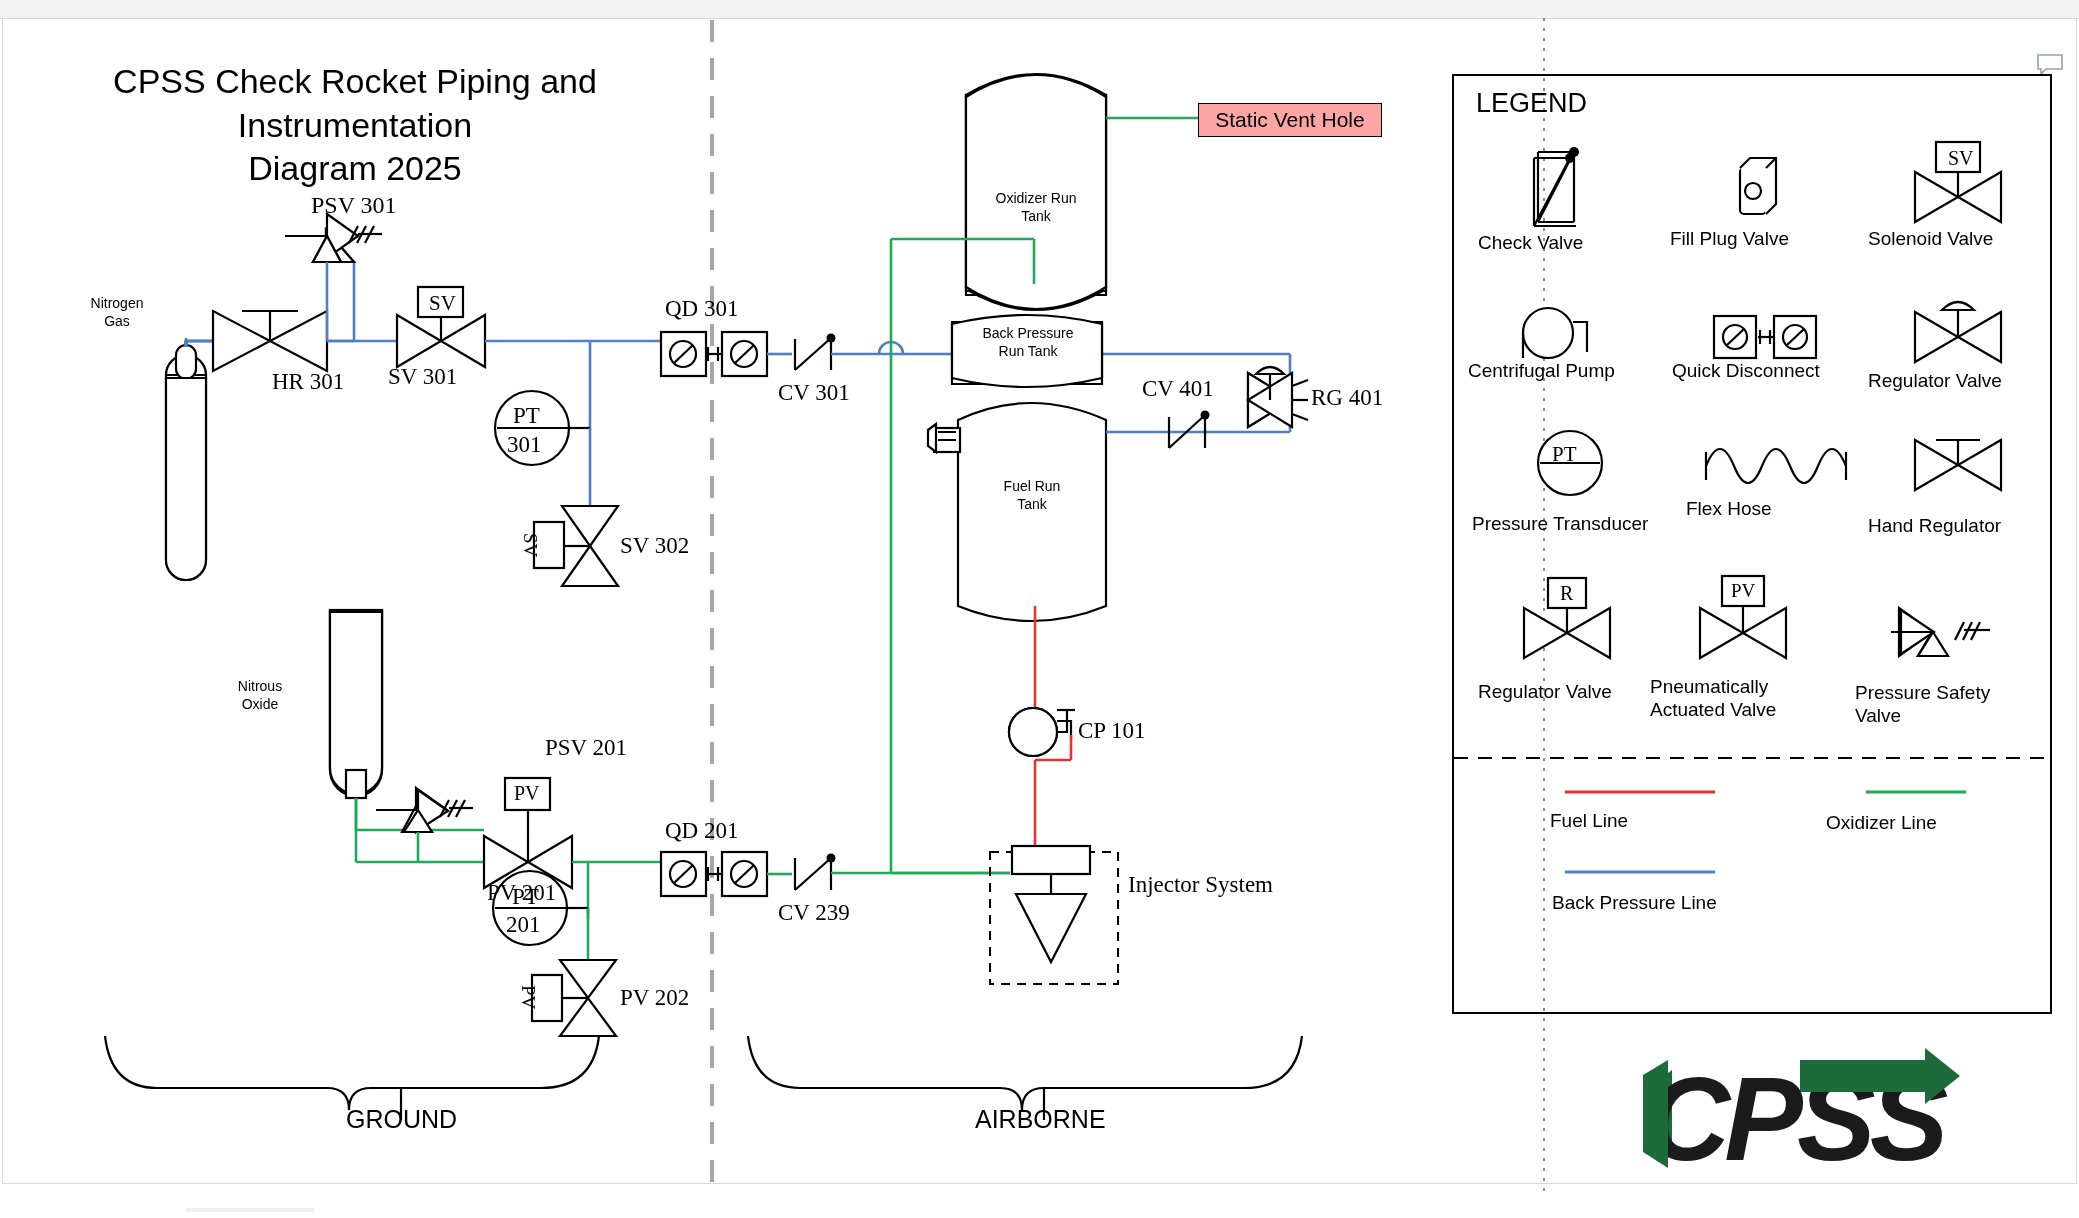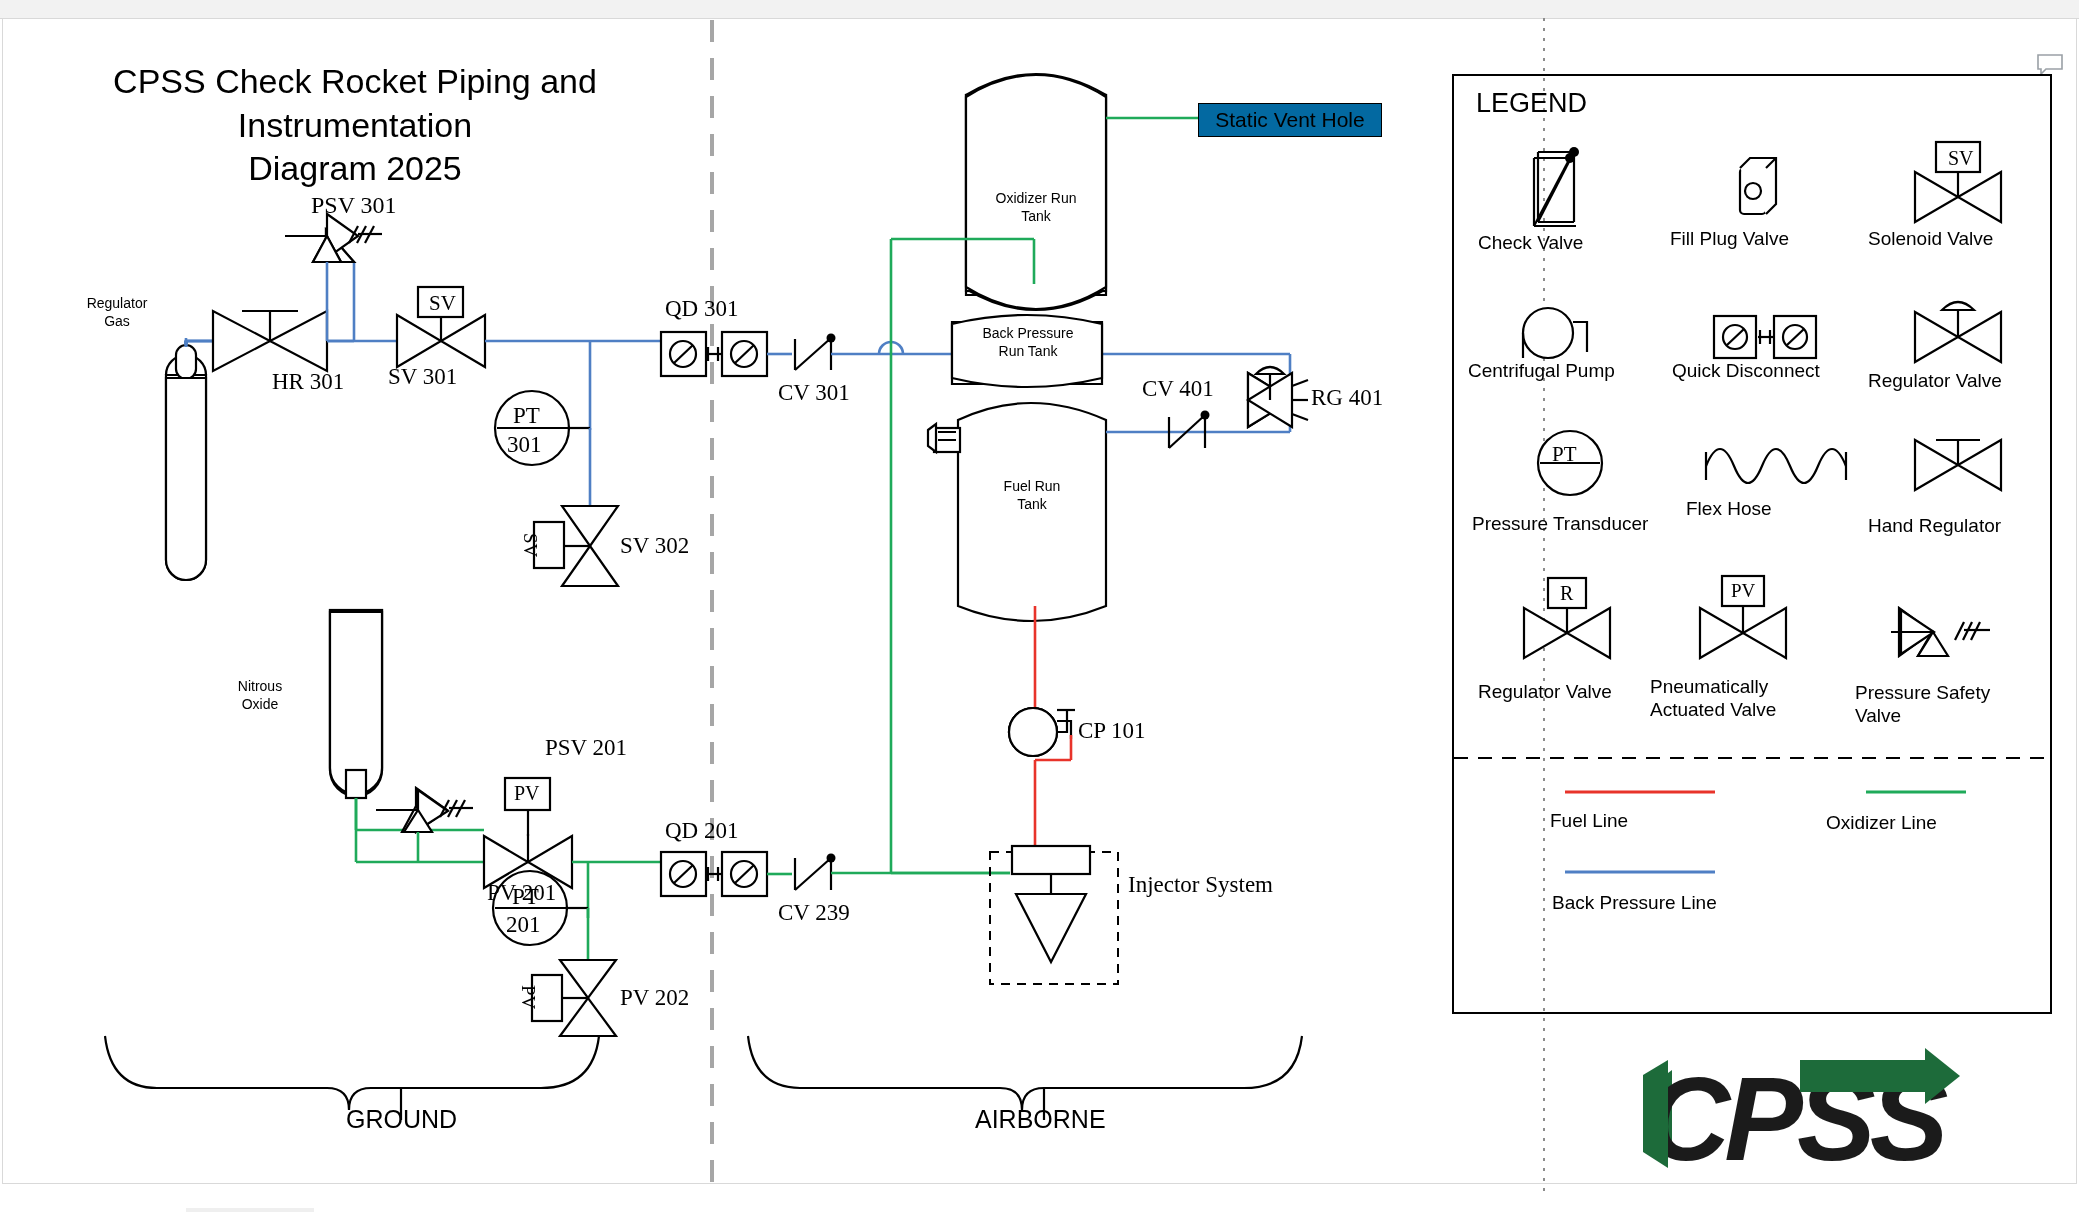--- a/index.html
+++ b/index.html
@@ -4,21 +4,21 @@
 <style>
   html,body{margin:0;padding:0;background:#ffffff;}
   body{font-family:"Liberation Sans", sans-serif;}
   #page{position:relative;width:2079px;height:1218px;background:#ffffff;overflow:hidden;}
   #canvas{position:absolute;left:0;top:0;width:2079px;height:1218px;}
   .sans{font-family:"Liberation Sans", sans-serif;}
   #title{position:absolute;left:40px;top:60px;width:630px;text-align:center;
          font-size:34px;line-height:1.28;color:#000;font-family:"Liberation Sans",sans-serif;}
   .tanklbl{position:absolute;text-align:center;font-size:14px;line-height:1.25;
            font-family:"Liberation Sans",sans-serif;color:#000;}
-  .boxlbl{position:absolute;border:1.6px solid #000;background:#0369a1;font-size:21px;
+  .boxlbl{position:absolute;border:1.6px solid #000;background:#fca5a5;font-size:21px;
           font-family:"Liberation Sans",sans-serif;color:#000;display:flex;
           align-items:center;justify-content:center;}
   .tag{position:absolute;font-size:23px;font-family:"Liberation Serif",serif;color:#000;white-space:nowrap;}
   .legendtxt{position:absolute;font-size:19px;font-family:"Liberation Sans",sans-serif;color:#000;
              text-align:left;line-height:1.2;}
   .sectionlbl{position:absolute;font-size:25px;font-family:"Liberation Sans",sans-serif;color:#000;}
   #legendbox{position:absolute;left:1452px;top:74px;width:600px;height:940px;
              border:2.2px solid #000;background:transparent;box-sizing:border-box;}
   #legendtitle{position:absolute;left:1476px;top:88px;font-size:27px;
                font-family:"Liberation Sans",sans-serif;color:#000;}
@@ -411,21 +411,21 @@
     <g>
       <path d="M1648 1088 L1672 1070 L1672 1150 L1648 1132 Z" fill="#1d6b3a"></path>
       <path d="M1672 1070 L1820 1070 L1850 1086 L1672 1086 Z" fill="#1d6b3a" opacity="0"></path>
       <text x="1645" y="1160" font-family="Liberation Sans, sans-serif" font-size="118" font-weight="bold" font-style="italic" fill="#1b1b1b" letter-spacing="-6">CPSS</text>
       <path d="M1800 1060 L1925 1060 L1925 1048 L1960 1076 L1925 1104 L1925 1092 L1800 1092 Z" fill="#1d6b3a"></path>
       <path d="M1643 1075 L1668 1060 L1668 1168 L1643 1152 Z" fill="#1d6b3a"></path>
     </g>
   </svg>
 
   <div class="tanklbl" style="left:62px;top:295px;width:110px;">
-    <div>Regulator</div>
+    <div>Nitrogen</div>
     <div>Gas</div>
   </div>
 
   <div class="tanklbl" style="left:200px;top:678px;width:120px;">
     <div>Nitrous</div>
     <div>Oxide</div>
   </div>
 
   <div class="tanklbl" style="left:966px;top:190px;width:140px;">
     <div>Oxidizer Run</div>

